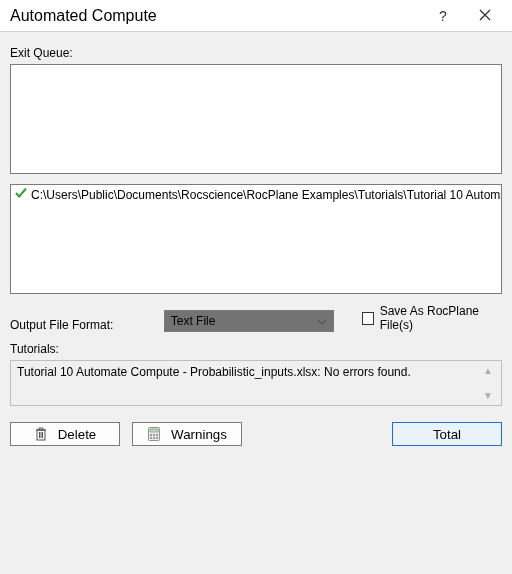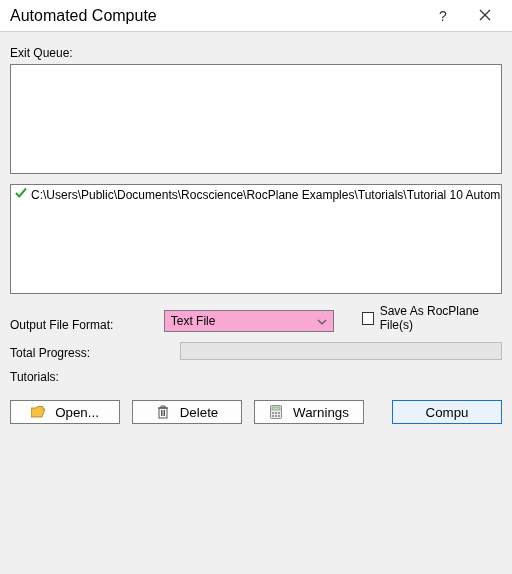--- a/index.html
+++ b/index.html
@@ -14,21 +14,21 @@
   .client { padding: 10px 10px 10px 10px; background: #f0f0f0; }
 
   .section-label { font-size: 12px; margin: 4px 0 4px 0; display: block; }
   .listbox { background: #fff; border: 1px solid #7a7a7a; height: 110px; overflow: hidden; position: relative; }
   .listbox-inner { height: 100%; overflow-x: auto; overflow-y: hidden; }
   .listbox-inner.wide .content-row { white-space: nowrap; min-width: 920px; padding: 2px 4px; display: flex; align-items: center; }
   .check { color: #2e9f3f; margin-right: 4px; }
 
   .row { display: flex; align-items: flex-end; margin: 10px 0; }
   .row .lbl { width: 170px; }
-  .select { flex: 0 0 170px; height: 22px; border: 1px solid #7a7a7a; background: #f9a8d4; display: flex; align-items: center; padding: 0 6px; justify-content: space-between; }
+  .select { flex: 0 0 170px; height: 22px; border: 1px solid #7a7a7a; background: #737373; display: flex; align-items: center; padding: 0 6px; justify-content: space-between; }
   .select .chev { font-size: 10px; color: #555; }
   .chk { display: flex; align-items: center; gap: 6px; margin-left: auto; padding-left: 28px; }
   .chk .box { width: 13px; height: 13px; border: 1px solid #333; background: #fff; }
 
   .progress { flex: 1; height: 18px; background: #e5e5e5; border: 1px solid #bdbdbd; margin-left: 0; }
 
   .warnings-box { background: #f0f0f0; border: 1px solid #c0c0c0; height: 46px; padding: 4px 6px; position: relative; }
   .wscroll { position: absolute; right: 4px; top: 4px; bottom: 4px; width: 14px; display: flex; flex-direction: column; justify-content: space-between; color: #b0b0b0; font-size: 10px; }
 
   .button-row { display: flex; gap: 12px; margin-top: 16px; padding-bottom: 6px; }
@@ -89,36 +89,31 @@
             <path d="M1 1 L5 5 L9 1" stroke="#555" stroke-width="1.2" fill="none"></path>
           </svg>
       </span>
     </div>
     <div class="chk">
       <span class="box"></span>
       <span>Save As RocPlane File(s)</span>
     </div>
   </div>
 
-  <div class="row">
-    <span class="lbl">Total Progress:</span>
-    <div class="progress"></div>
+
+  <span class="section-label">Tutorials:</span>
+  <div class="warnings-box">
+    <span>Tutorial 10 Automate Compute - Probabilistic_inputs.xlsx: No errors found.</span>
+    <div class="wscroll">
+      <span>▲</span>
+      <span>▼</span>
+    </div>
   </div>
 
-  <span class="section-label">Tutorials:</span>
-
   <div class="button-row">
-    <button class="btn wide">
-      <span class="ico folder">
-        <svg width="14" height="12" viewBox="0 0 14 12">
-            <path d="M0 2 L5 2 L6.5 0.5 L12 0.5 L12 3 L14 3 L11 11 L0 11 Z" fill="#f5c142" stroke="#a07000" stroke-width="0.7"></path>
-          </svg>
-      </span>
-      <span>Open...</span>
-    </button>
     <button class="btn wide">
       <span class="ico trash">
         <svg width="12" height="14" viewBox="0 0 12 14">
             <rect x="2" y="3" width="8" height="10" fill="none" stroke="#555" stroke-width="1"></rect>
             <path d="M1 3 L11 3 M4 1 L8 1 L8 3 L4 3 Z M4.5 5 V11 M6 5 V11 M7.5 5 V11" stroke="#555" stroke-width="1" fill="none"></path>
           </svg>
       </span>
       <span>Delete</span>
     </button>
     <button class="btn wide">
@@ -131,17 +126,17 @@
             <circle cx="9" cy="8" r="0.9" fill="#777"></circle>
             <circle cx="3" cy="11" r="0.9" fill="#777"></circle>
             <circle cx="6" cy="11" r="0.9" fill="#777"></circle>
             <circle cx="9" cy="11" r="0.9" fill="#777"></circle>
           </svg>
       </span>
       <span>Warnings</span>
     </button>
     <div style="flex:1"></div>
     <button class="btn wide exit">
-      <span>Compu</span>
+      <span>Total</span>
     </button>
   </div>
 
 </div>
 
 </body></html>

